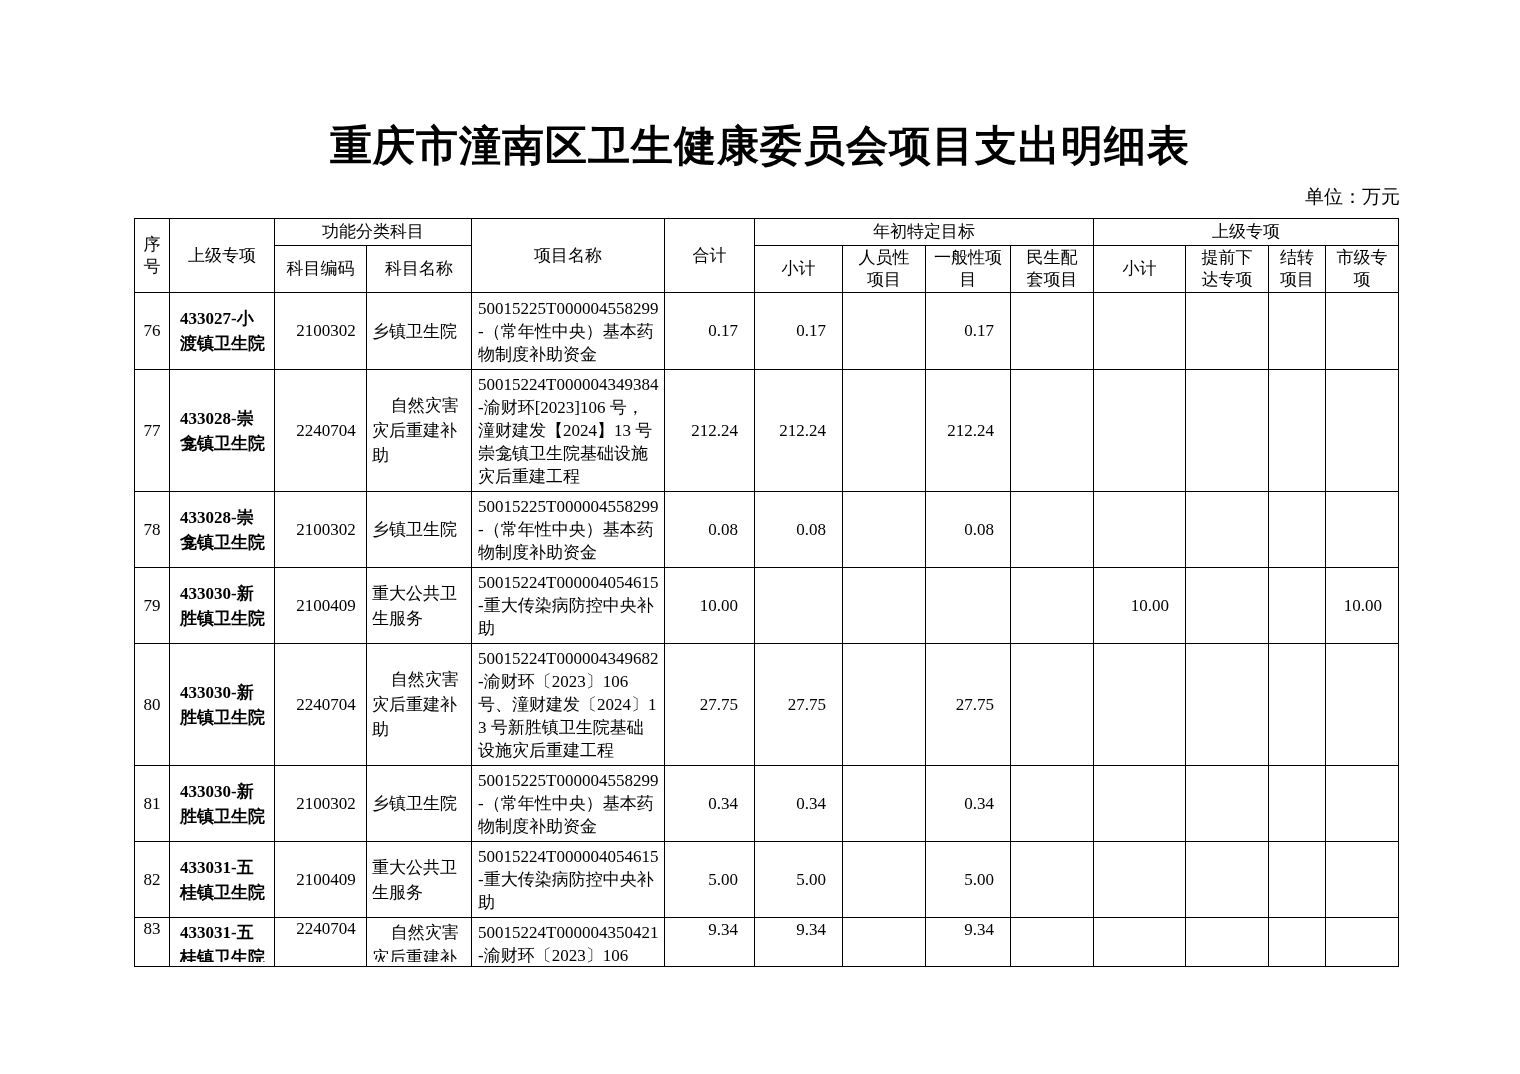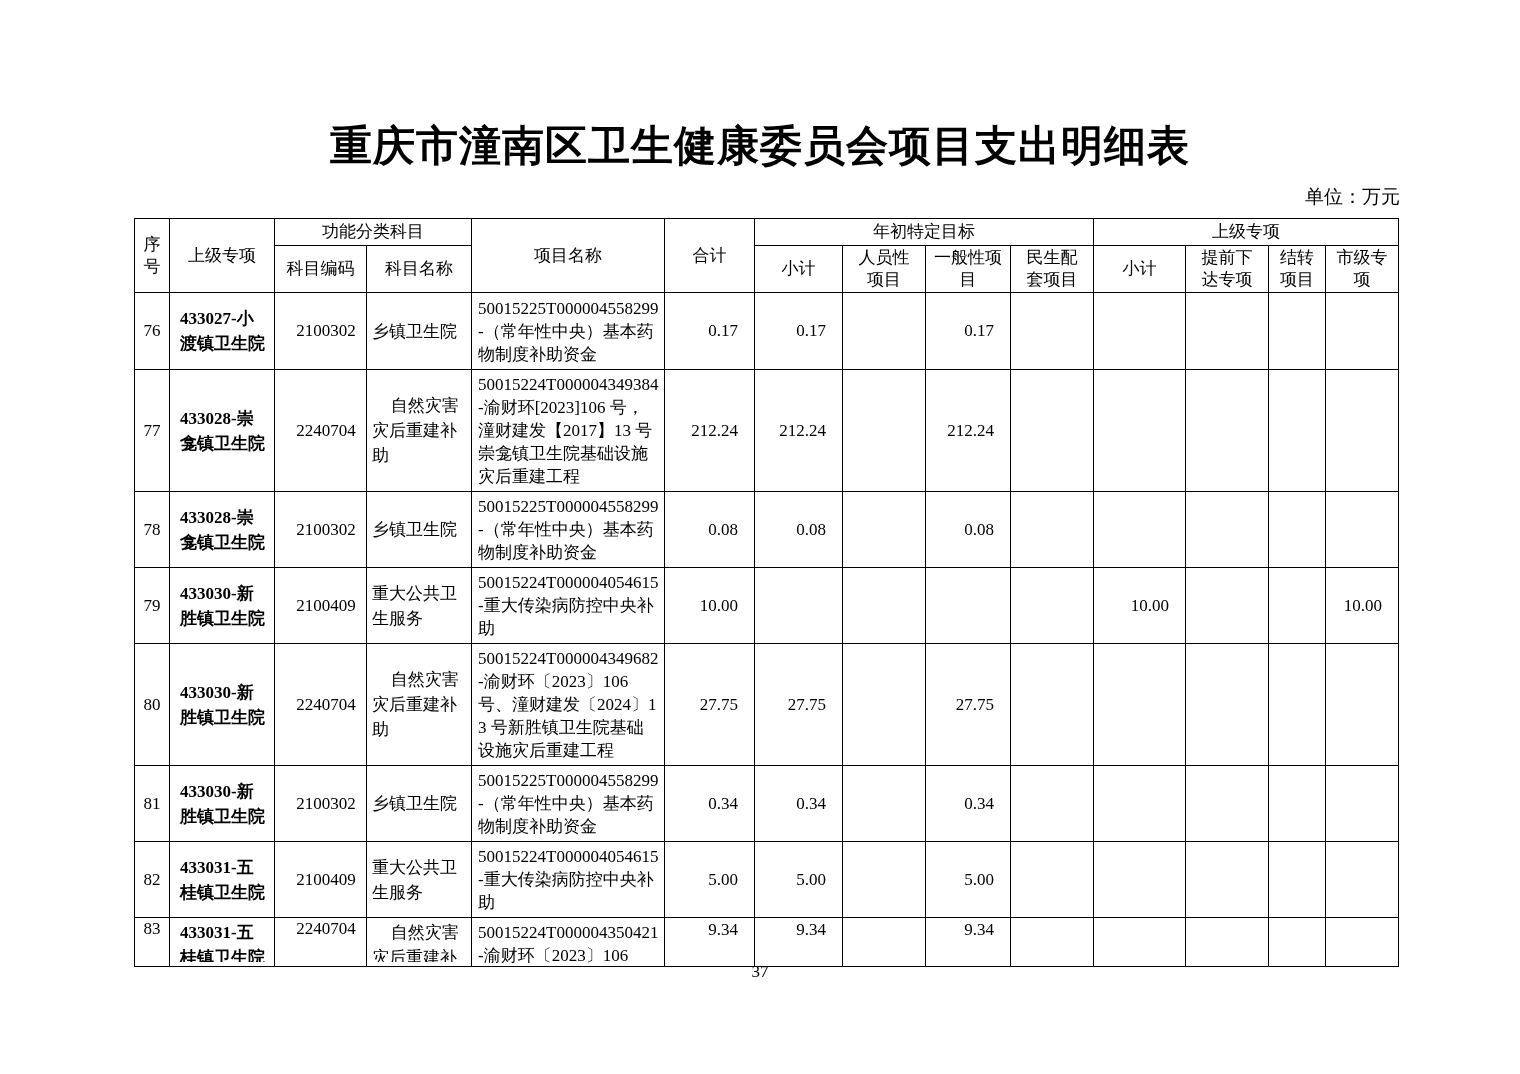--- a/index.html
+++ b/index.html
@@ -128,21 +128,21 @@
           <td class="c-unit">
             <div class="cw">433028-崇龛镇卫生院</div>
           </td>
           <td class="c-code">
             <div class="cw">2240704</div>
           </td>
           <td class="c-subject indent">
             <div class="cw">自然灾害灾后重建补助</div>
           </td>
           <td class="c-project">
-            <div class="cw">50015224T000004349384-渝财环[2023]106 号，潼财建发【2017】13 号崇龛镇卫生院基础设施灾后重建工程</div>
+            <div class="cw">50015224T000004349384-渝财环[2023]106 号，潼财建发【2024】13 号崇龛镇卫生院基础设施灾后重建工程</div>
           </td>
           <td class="c-num">
             <div class="cw">212.24</div>
           </td>
           <td class="c-num">
             <div class="cw">212.24</div>
           </td>
           <td class="c-num">
             <div class="cw"></div>
           </td>
@@ -425,14 +425,13 @@
           <td class="c-num">
             <div class="cw"></div>
           </td>
           <td class="c-num">
             <div class="cw"></div>
           </td>
         </tr>
       </tbody>
   </table>
 
-  <div class="page-number">37</div>
 </div>
 
 </body></html>

